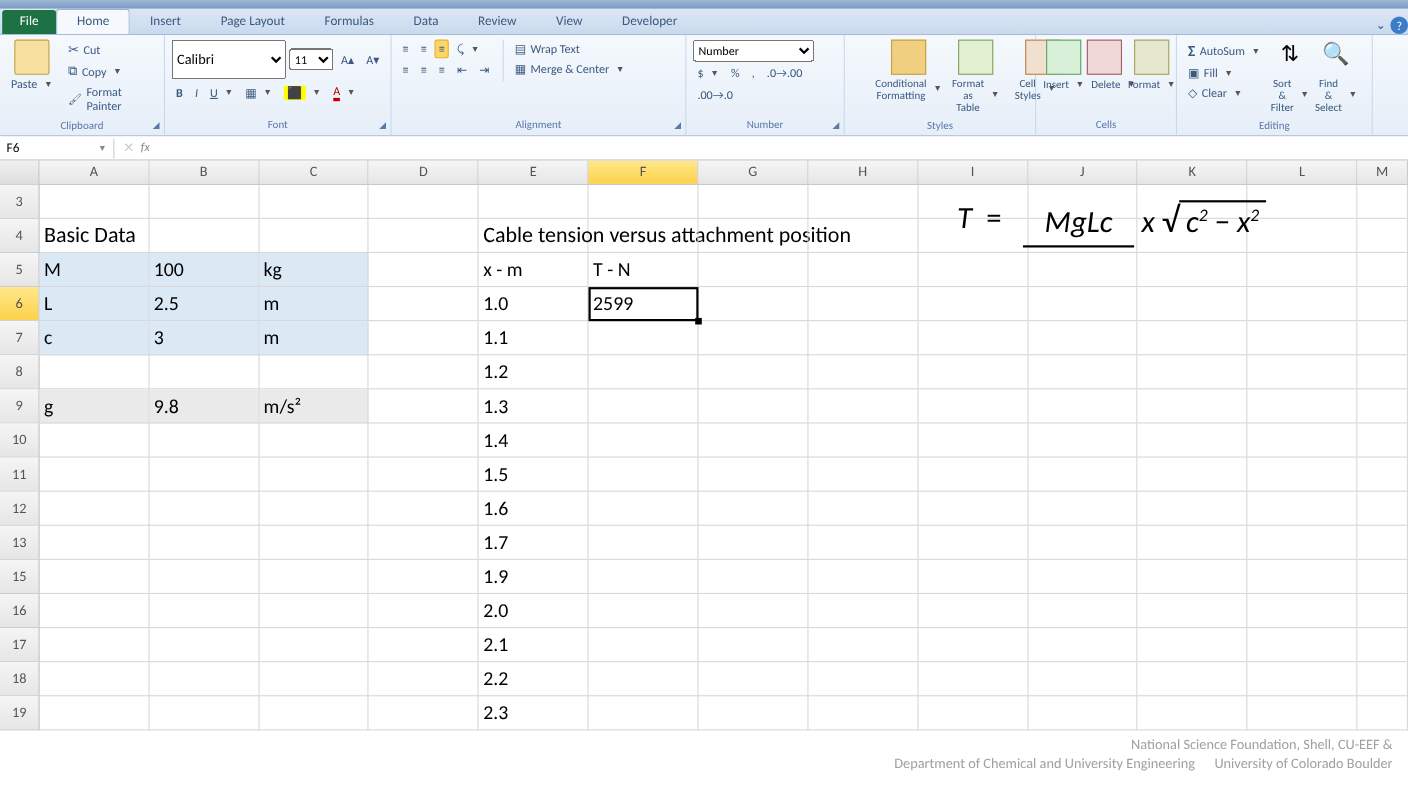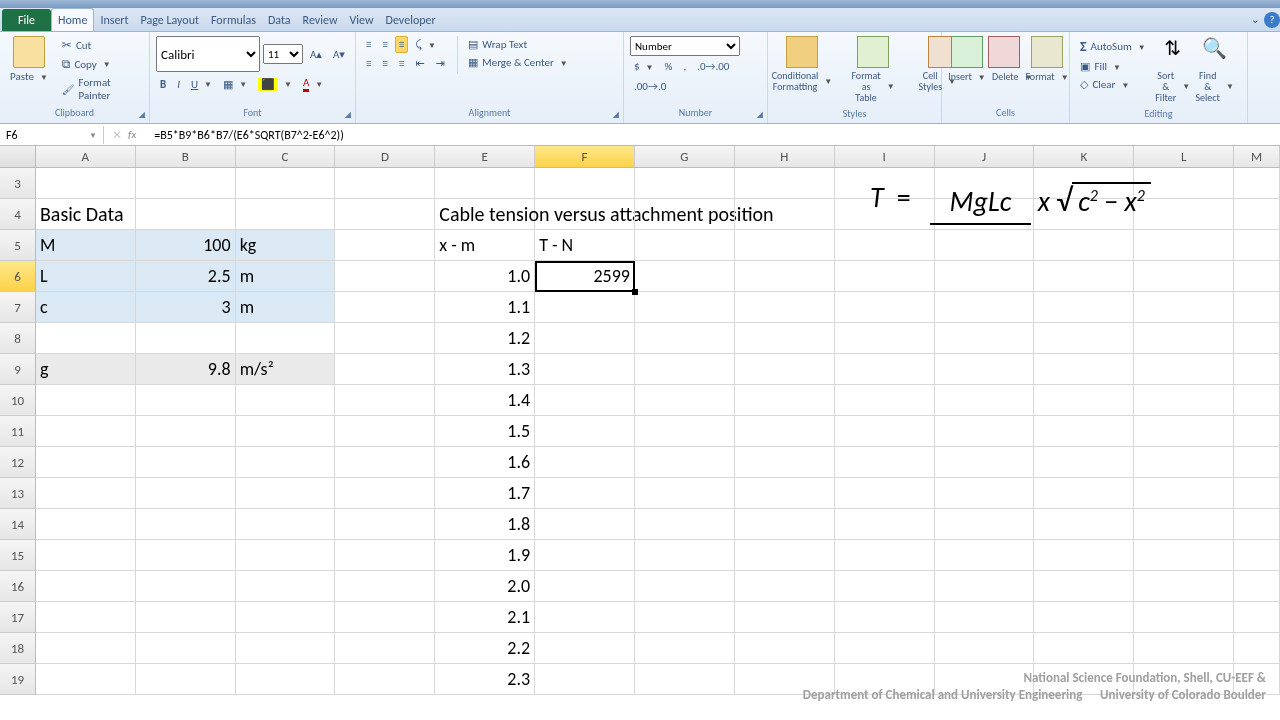--- a/index.html
+++ b/index.html
@@ -2,23 +2,23 @@
 <html><head>
 <meta charset="utf-8">
 <style>
 * { box-sizing: border-box; margin: 0; padding: 0; font-family: Calibri, Arial, sans-serif; }
 body { background: #fff; width: 1280px; height: 720px; overflow: hidden; position: relative; }
 
 
 .titlebar { height: 8px; background: linear-gradient(#9eb7d4, #7a9bc4); }
 
 
-.ribbon-tabs { display: flex; background: linear-gradient(#dce7f5, #c9d9ed); height: 24px; border-bottom: 1px solid #9db5d4; align-items: center; }
+.ribbon-tabs { display: flex; background: linear-gradient(#dce7f5, #c9d9ed); height: 24px; border-bottom: 1px solid #9db5d4; align-items: flex-end; }
 .tab-file { background: #1e7145; color: #fff; padding: 4px 16px; font-size: 12px; border-radius: 3px 3px 0 0; margin-left: 2px; }
-.tab { padding: 4px 6px; font-size: 12px; color: #3b5a82; cursor: pointer; border-radius: 3px 3px 0 0; }
+.tab { padding: 4px 18px; font-size: 12px; color: #3b5a82; cursor: pointer; border-radius: 3px 3px 0 0; }
 .tab.active { background: #f5f9fd; border: 1px solid #9db5d4; border-bottom: none; }
 
 .ribbon-body { display: flex; height: 92px; background: linear-gradient(#f5f9fd, #e6eef8); border-bottom: 1px solid #9db5d4; }
 .ribbon-group { border-right: 1px solid #c9d9ed; padding: 4px 6px; display: flex; flex-direction: column; justify-content: space-between; position: relative; }
 .ribbon-group-label { font-size: 10px; color: #5a7aa8; text-align: center; margin-top: auto; padding-top: 2px; }
 .ribbon-group-arrow { position: absolute; bottom: 4px; right: 4px; font-size: 8px; color: #5a7aa8; }
 
 .rbtn { display: inline-flex; align-items: center; font-size: 11px; color: #3b5a82; padding: 2px 4px; gap: 4px; cursor: pointer; border-radius: 2px; }
 .rbtn.active { background: #fcd666; border: 1px solid #e0b030; padding: 1px 3px; }
 .ricon-lg { width: 32px; height: 32px; display: inline-block; }
@@ -52,21 +52,21 @@
 .colheaders { display: flex; height: 22px; background: linear-gradient(#f5f5f5, #e6e6e6); border-bottom: 1px solid #bbb; }
 .selectall { width: 36px; border-right: 1px solid #bbb; background: linear-gradient(#f0f0f0,#ddd); }
 .colh { border-right: 1px solid #ccc; text-align: center; font-size: 13px; color: #555; line-height: 22px; background: linear-gradient(#f5f5f5,#e6e6e6); }
 .colh.sel { background: linear-gradient(#ffe789,#fcd24a); }
 
 .rows { }
 .row { display: flex; height: 31px; }
 .rowh { width: 36px; border-right: 1px solid #bbb; border-bottom: 1px solid #ccc; background: linear-gradient(#f5f5f5,#e6e6e6); text-align: center; font-size: 13px; color: #555; line-height: 31px; }
 .rowh.sel { background: linear-gradient(#ffe789,#fcd24a); }
 .cell { border-right: 1px solid #d8d8d8; border-bottom: 1px solid #d8d8d8; font-size: 18px; padding: 2px 4px; line-height: 27px; overflow: visible; white-space: nowrap; }
-.cell.ral { text-align: right; }
+.cell.ral { }
 
 .col-A { width: 100px; } .col-B { width: 100px; } .col-C { width: 100px; }
 .col-D { width: 100px; } .col-E { width: 100px; } .col-F { width: 100px; }
 .col-G { width: 100px; } .col-H { width: 100px; } .col-I { width: 100px; }
 .col-J { width: 100px; } .col-K { width: 100px; } .col-L { width: 100px; }
 .col-M { width: 46px; }
 
 .sel-outline { position: absolute; border: 2px solid #000; pointer-events: none; }
 .sel-handle { position: absolute; width: 6px; height: 6px; background: #000; }
 
@@ -75,21 +75,21 @@
 
 
 .formula-math { position: absolute; top: 34px; left: 870px; font-family: 'Times New Roman', serif; font-size: 28px; font-style: italic; }
 .formula-math .frac { display: inline-block; text-align: center; vertical-align: middle; margin-left: 6px; }
 .formula-math .frac .num { border-bottom: 2px solid #000; padding: 0 20px 4px 20px; }
 .formula-math .frac .den { padding-top: 4px; position: relative; }
 .sqrt-sym { font-style: normal; font-size: 32px; }
 .sqrt-bar { border-top: 2px solid #000; padding: 0 6px; }
 
 
-.credits { position: absolute; bottom: 6px; right: 14px; text-align: right; font-family: 'Times New Roman', serif; font-size: 13px; font-weight: bold; color: #a0a0a0; line-height: 1.3; }
+.credits { position: absolute; bottom: 6px; right: 14px; text-align: right; font-family: 'Times New Roman', serif; font-size: 13px; font-weight: normal; color: #a0a0a0; line-height: 1.3; }
 
 
 .i-cut::before{content:"✂";font-size:12px;}
 .i-copy::before{content:"⧉";font-size:12px;}
 .i-brush::before{content:"🖌";font-size:10px;}
 .i-paste{background:#f8e0a0;border:1px solid #c0a040;border-radius:2px;}
 .i-cf{background:#f0d080;border:1px solid #c0a040;}
 .i-styles{background:#e0f0d0;border:1px solid #80a060;}
 .i-sum::before{content:"Σ";font-size:14px;font-weight:bold;}
 .dd-arrow{font-size:8px;color:#555;margin-left:2px;}
@@ -212,21 +212,21 @@
       <span class="rbtn">%</span>
       <span class="rbtn">,</span>
       <span class="rbtn">.0→.00</span>
       <span class="rbtn">.00→.0</span>
     </div>
     <div class="ribbon-group-label">Number</div>
     <span class="ribbon-group-arrow">◢</span>
   </div>
 
   <div class="ribbon-group styles-grp">
-    <div style="display:flex;gap:18px;text-align:center;">
+    <div style="display:flex;gap:8px;text-align:center;margin-left:24px;">
       <div class="vcol" style="align-items:center;width:56px;">
         <span class="ricon-lg i-cf"></span>
         <span class="rbtn" style="font-size:10px;line-height:1.1;text-align:center;">
             <span>Conditional Formatting</span>
             <span class="dd-arrow">▼</span>
           </span>
       </div>
       <div class="vcol" style="align-items:center;width:50px;">
         <span class="ricon-lg i-styles"></span>
         <span class="rbtn" style="font-size:10px;line-height:1.1;text-align:center;">
@@ -304,21 +304,20 @@
 
 <div class="formula-bar">
   <div class="namebox">
       <span>F6</span>
       <span class="dd">▼</span>
     </div>
   <div class="fx-btns">
     <span style="color:#ccc;">✕</span>
     <span class="fx-label">fx</span>
   </div>
-  <div class="formula-input">=B5*B9*B6*B7/(E6*SQRT(B7^2-E6^2))</div>
 </div>
 
 <div class="grid-area">
   <div class="colheaders">
     <div class="selectall"></div>
     <div class="colh col-A">A</div>
     <div class="colh col-B">B</div>
     <div class="colh col-C">C</div>
     <div class="colh col-D">D</div>
     <div class="colh col-E">E</div>
@@ -503,36 +502,20 @@
         <div class="cell col-F"></div>
         <div class="cell col-G"></div>
         <div class="cell col-H"></div>
         <div class="cell col-I"></div>
         <div class="cell col-J"></div>
         <div class="cell col-K"></div>
         <div class="cell col-L"></div>
         <div class="cell col-M"></div>
       </div>
       <div class="row">
-        <div class="rowh">14</div>
-        <div class="cell col-A"></div>
-        <div class="cell col-B"></div>
-        <div class="cell col-C"></div>
-        <div class="cell col-D"></div>
-        <div class="cell col-E ral">1.8</div>
-        <div class="cell col-F"></div>
-        <div class="cell col-G"></div>
-        <div class="cell col-H"></div>
-        <div class="cell col-I"></div>
-        <div class="cell col-J"></div>
-        <div class="cell col-K"></div>
-        <div class="cell col-L"></div>
-        <div class="cell col-M"></div>
-      </div>
-      <div class="row">
         <div class="rowh">15</div>
         <div class="cell col-A"></div>
         <div class="cell col-B"></div>
         <div class="cell col-C"></div>
         <div class="cell col-D"></div>
         <div class="cell col-E ral">1.9</div>
         <div class="cell col-F"></div>
         <div class="cell col-G"></div>
         <div class="cell col-H"></div>
         <div class="cell col-I"></div>

